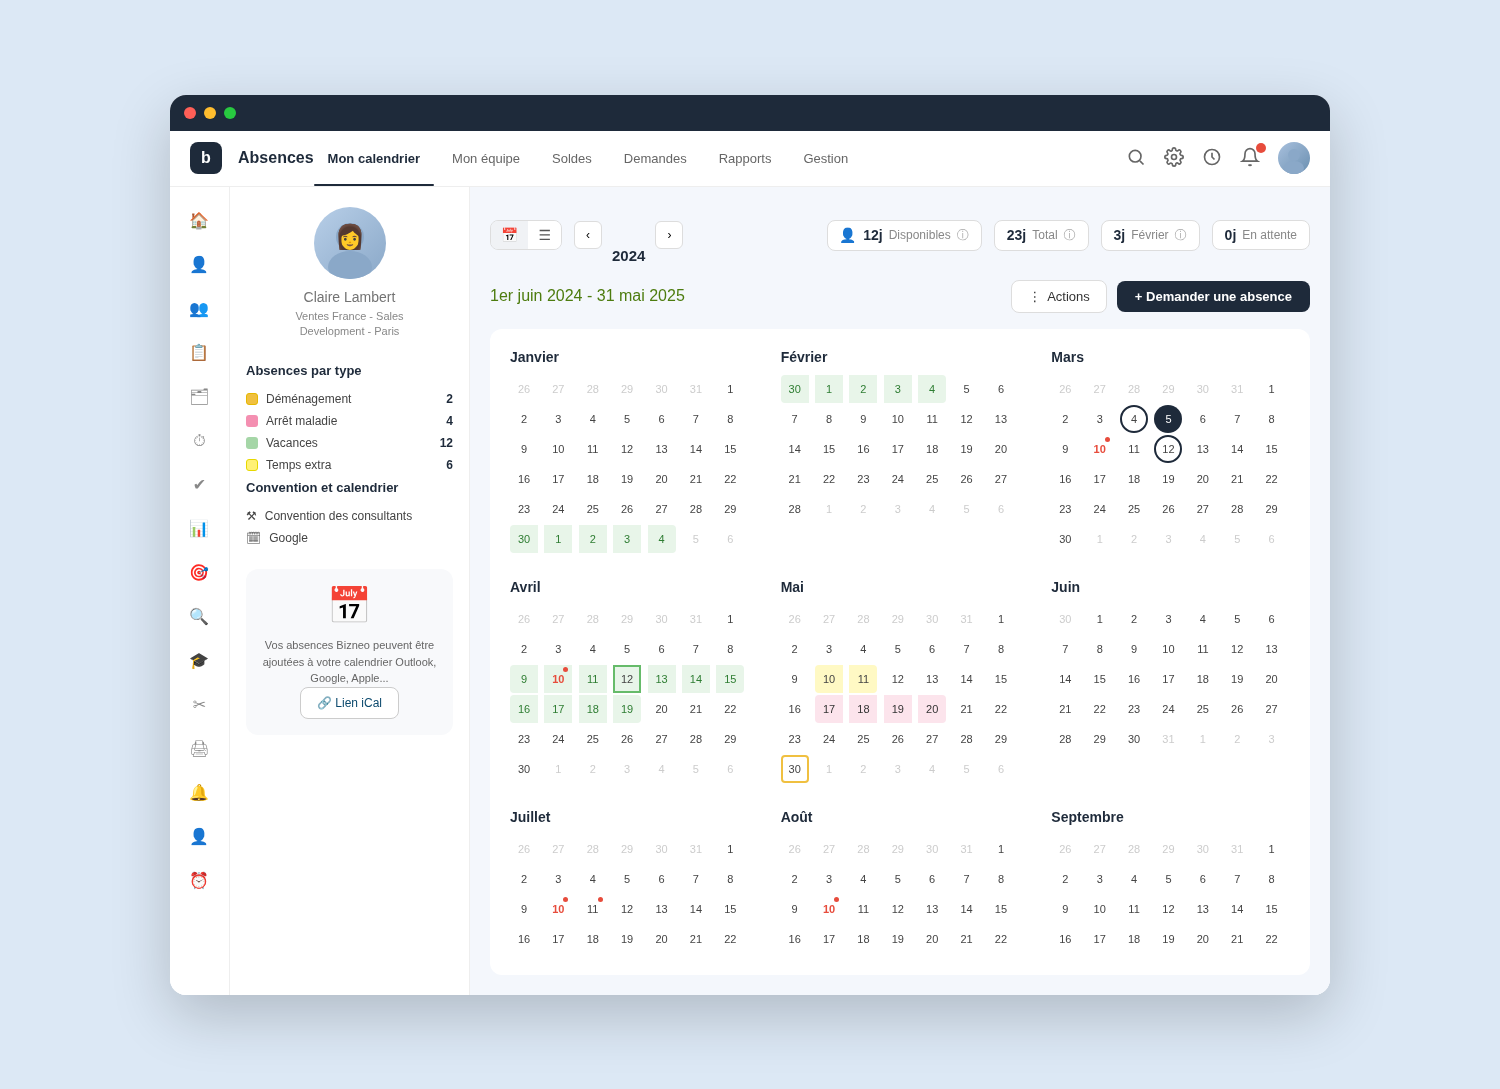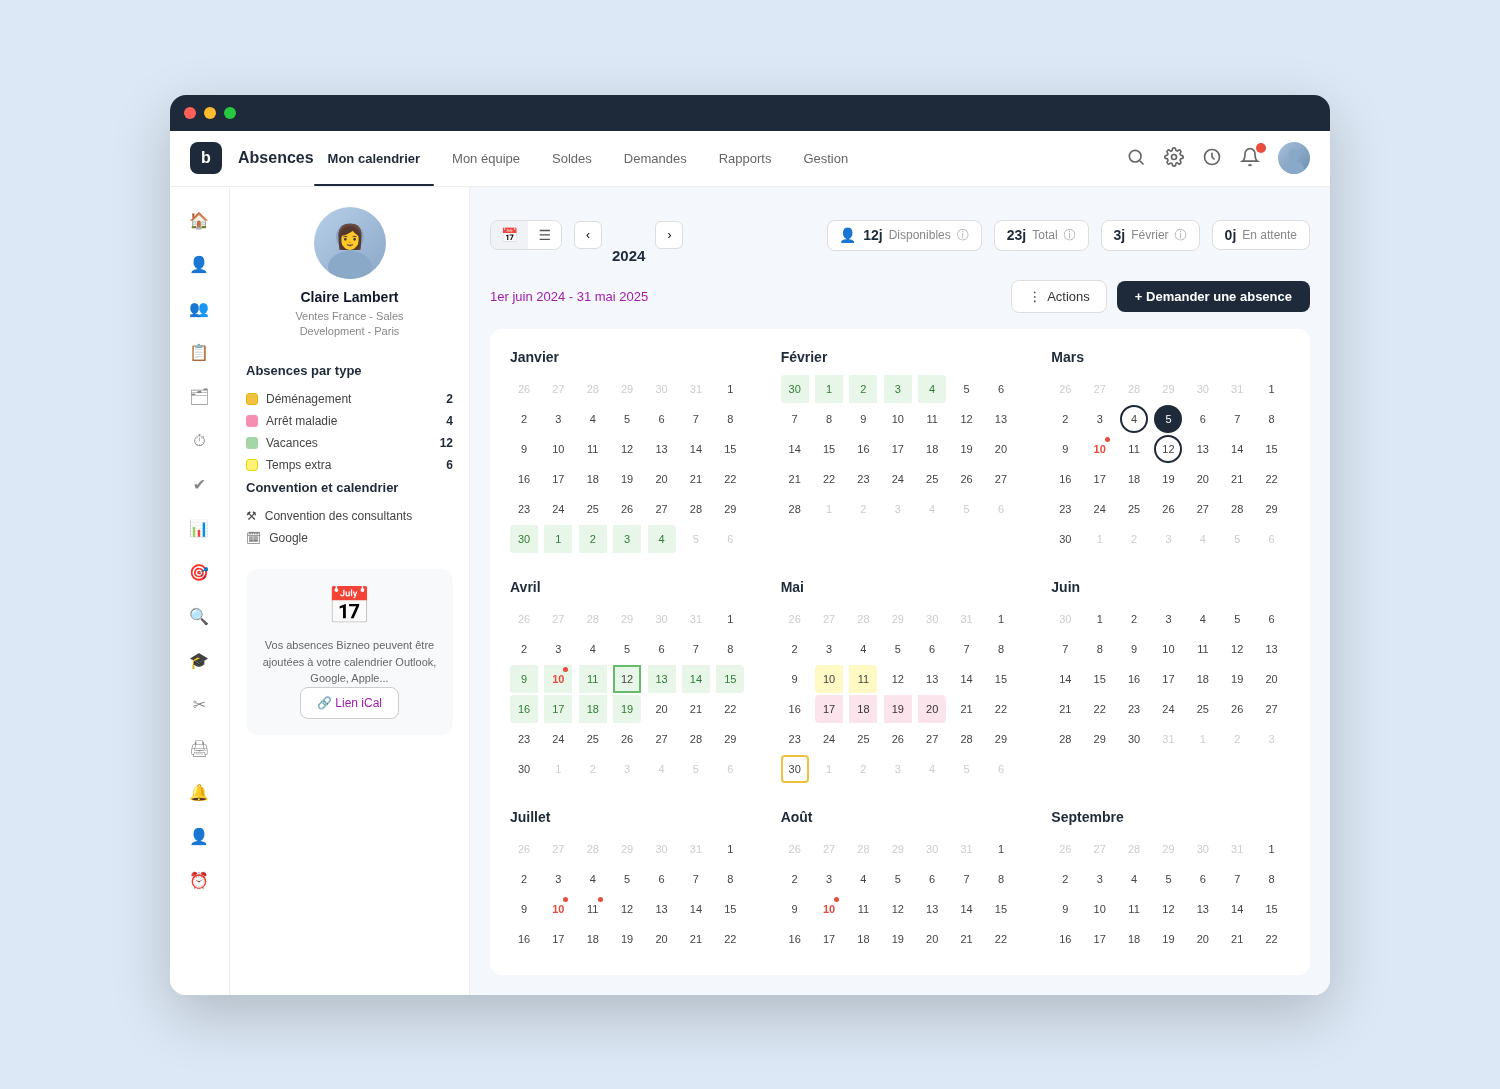--- a/index.html
+++ b/index.html
@@ -152,21 +152,21 @@
     }
     .profile-avatar {
       width: 72px; height: 72px; border-radius: 50%;
       background: linear-gradient(135deg, #b8cfe8, #8aa8c8);
       margin: 0 auto 10px;
       overflow: hidden;
       display: flex; align-items: center; justify-content: center;
       font-size: 28px;
     }
     .profile-name {
-      font-size: 14px; font-weight: 700; color: #0f172a;
+      font-size: 14px; font-weight: 400; color: #737373;
       margin-bottom: 4px;
     }
     .profile-sub {
       font-size: 11px; color: #888; line-height: 1.4;
     }
 
     .section-title {
       font-size: 13px; font-weight: 700; color: #1e2a3a;
       margin-bottom: 14px;
     }
@@ -195,21 +195,21 @@
       padding: 16px;
       text-align: center;
     }
     .ical-icon { font-size: 36px; margin-bottom: 10px; }
     .ical-text { font-size: 11px; color: #666; line-height: 1.5; margin-bottom: 0; }
     .ical-btn {
       display: inline-flex; align-items: center; gap: 6px;
       padding: 8px 16px;
       border: 1.5px solid #ccc;
       border-radius: 8px;
-      font-size: 12px; color: #a21caf;
+      font-size: 12px; color: #0c4a6e;
       cursor: pointer; background: #fff;
     }
 
     
     .main {
       flex: 1;
       padding: 20px;
       overflow-y: auto;
       background: #f4f7fc;
     }
@@ -262,21 +262,21 @@
     }
     .stat-badge .stat-icon { color: #5b9bd5; font-size: 14px; }
     .stat-num { font-weight: 700; color: #1e2a3a; font-size: 14px; }
     .stat-label { color: #888; }
 
     
     .cal-action-bar {
       display: flex; align-items: center;
       margin-bottom: 16px;
     }
-    .date-range { font-size: 13px; color: #a21caf; flex: 1; }
+    .date-range { font-size: 16px; color: #4d7c0f; flex: 1; }
     .actions-btn {
       display: flex; align-items: center; gap: 6px;
       padding: 8px 16px;
       border: 1px solid #ddd;
       border-radius: 8px;
       background: #fff;
       cursor: pointer;
       font-size: 13px;
       color: #333;
       margin-right: 10px;

